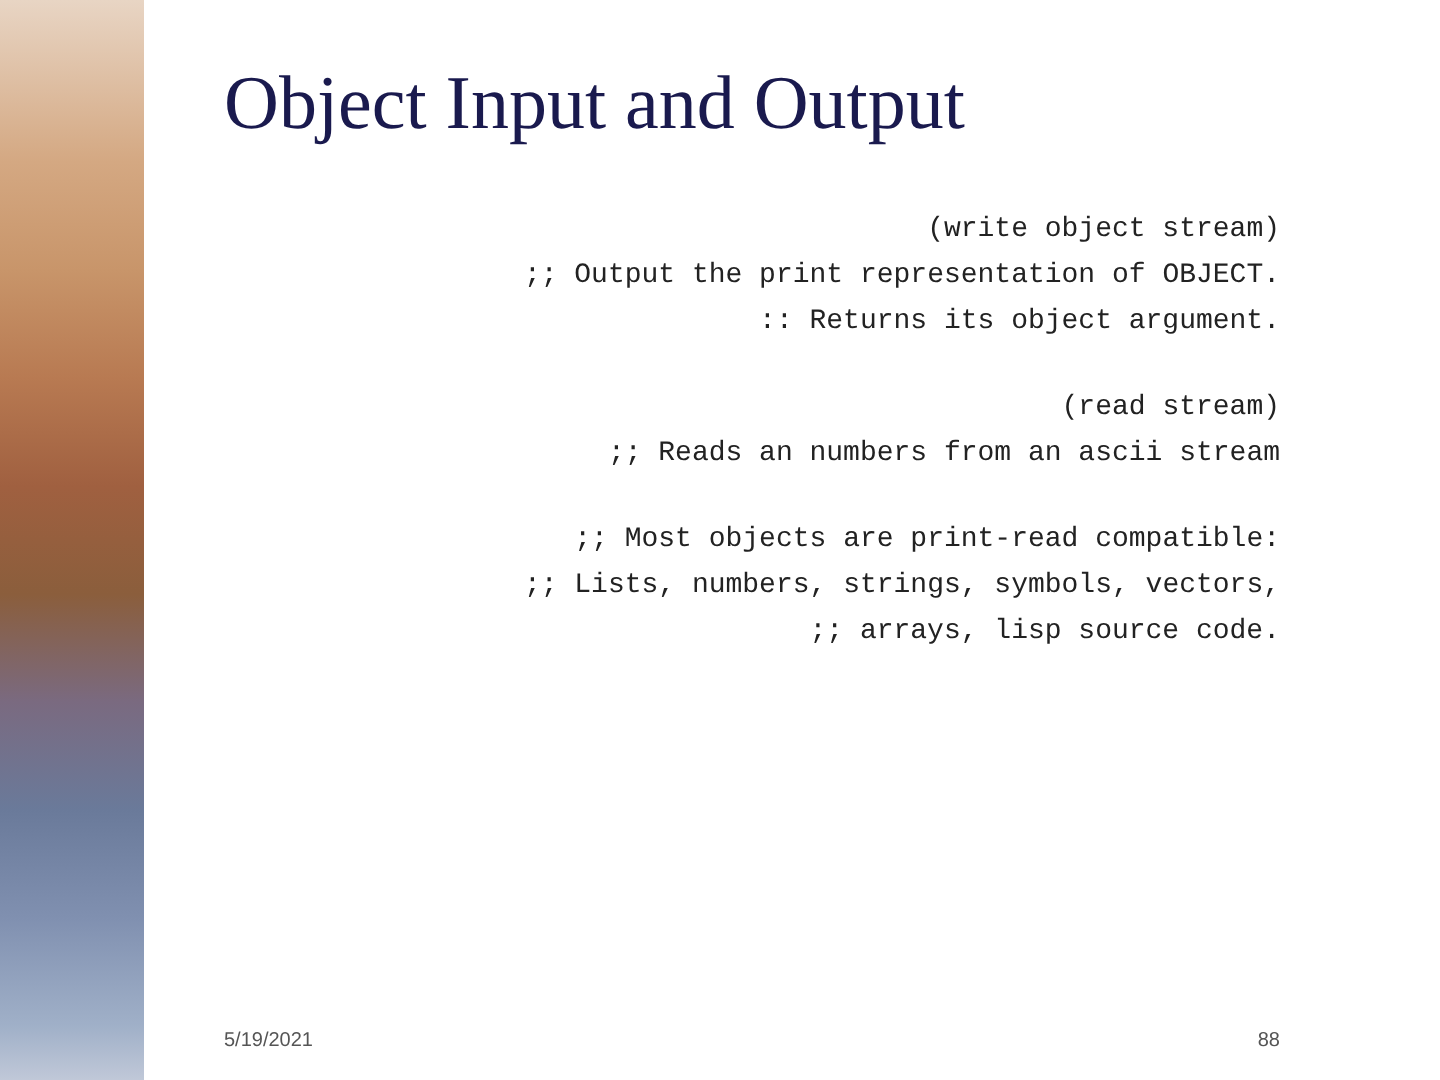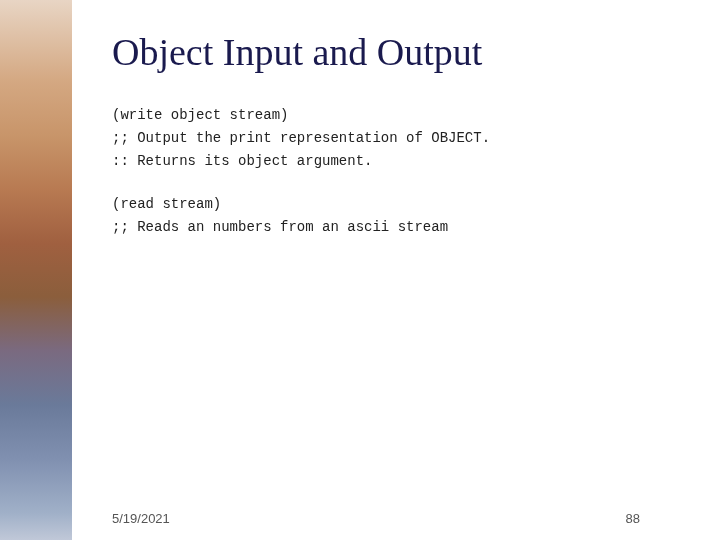--- a/index.html
+++ b/index.html
@@ -61,30 +61,31 @@
       font-family: 'Courier New', Courier, monospace;
       font-size: 14px;
       color: #222;
       line-height: 1.65;
       margin-bottom: 20px;
     }
 
     .code-block .line {
       display: block;
       white-space: pre;
+      text-align: right;
     }
 
     .footer {
       position: absolute;
       bottom: 14px;
       left: 40px;
       right: 40px;
       display: flex;
       justify-content: space-between;
-      font-size: 13px;
+      font-size: 10px;
       color: #555;
     }
   </style>
 </head>
 <body>
 
 <div class="slide-container">
   <div class="left-sidebar"></div>
 
   <div class="main-content">
@@ -95,20 +96,25 @@
       <span class="line">(write object stream)</span>
       <span class="line">;; Output the print representation of OBJECT.</span>
       <span class="line">:: Returns its object argument.</span>
     </div>
 
     <div class="code-block">
       <span class="line">(read stream)</span>
       <span class="line">;; Reads an numbers from an ascii stream</span>
     </div>
 
+    <div class="code-block">
+      <span class="line">;; Most objects are print-read compatible:</span>
+      <span class="line">;; Lists, numbers, strings, symbols, vectors,</span>
+      <span class="line">;; arrays, lisp source code.</span>
+    </div>
 
     <div class="footer">
       <span>5/19/2021</span>
       <span>88</span>
     </div>
 
   </div>
 </div>
 
 </body></html>

